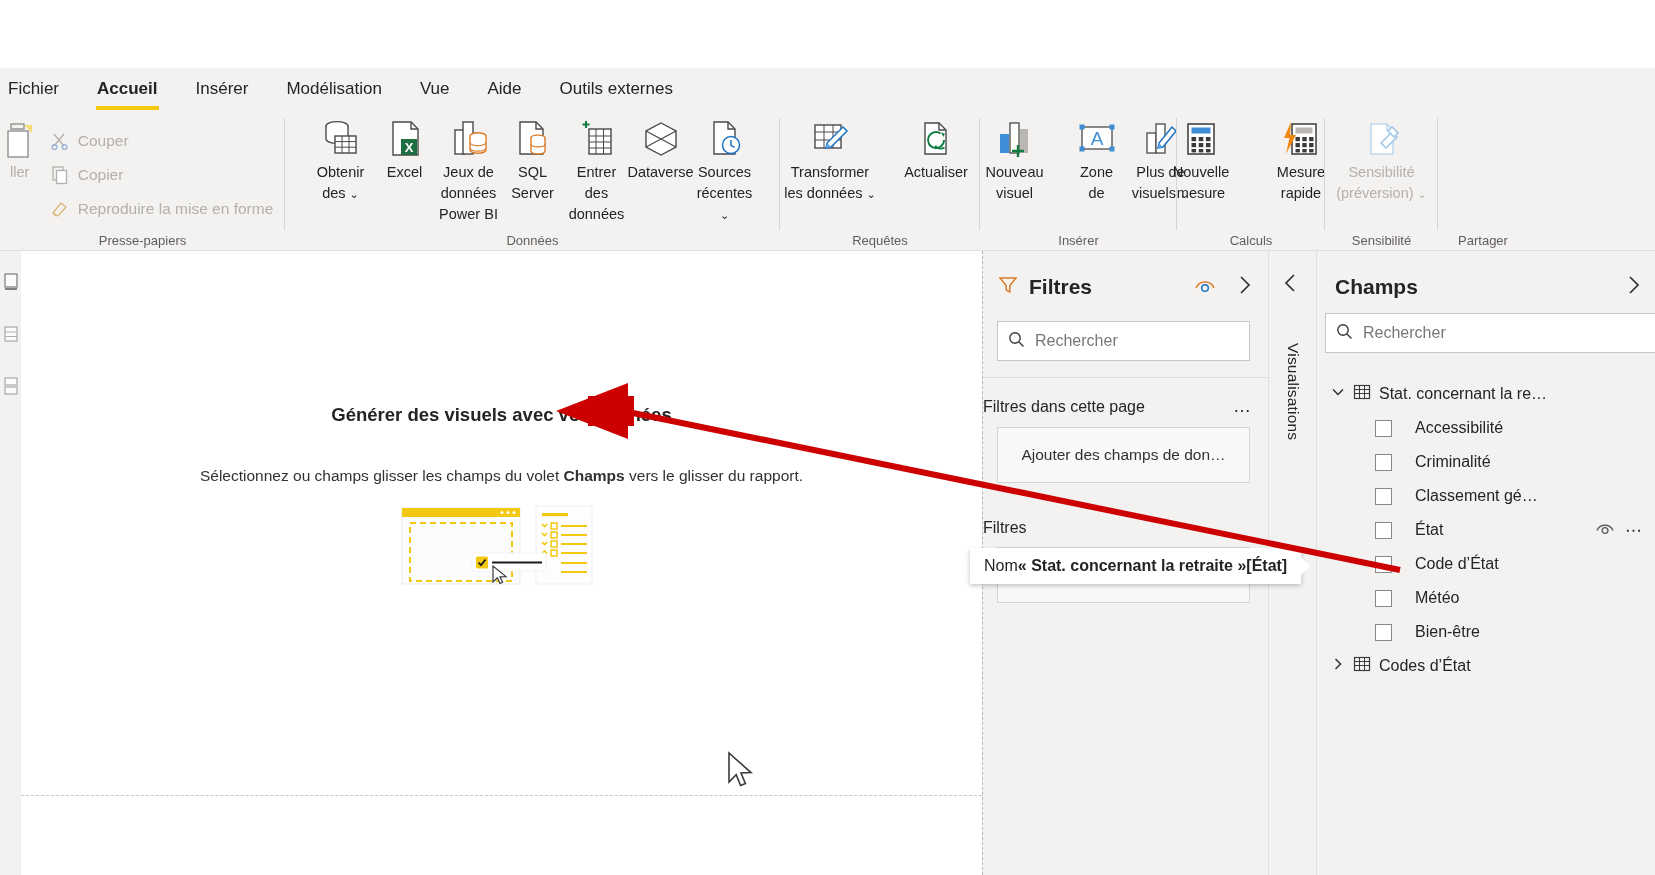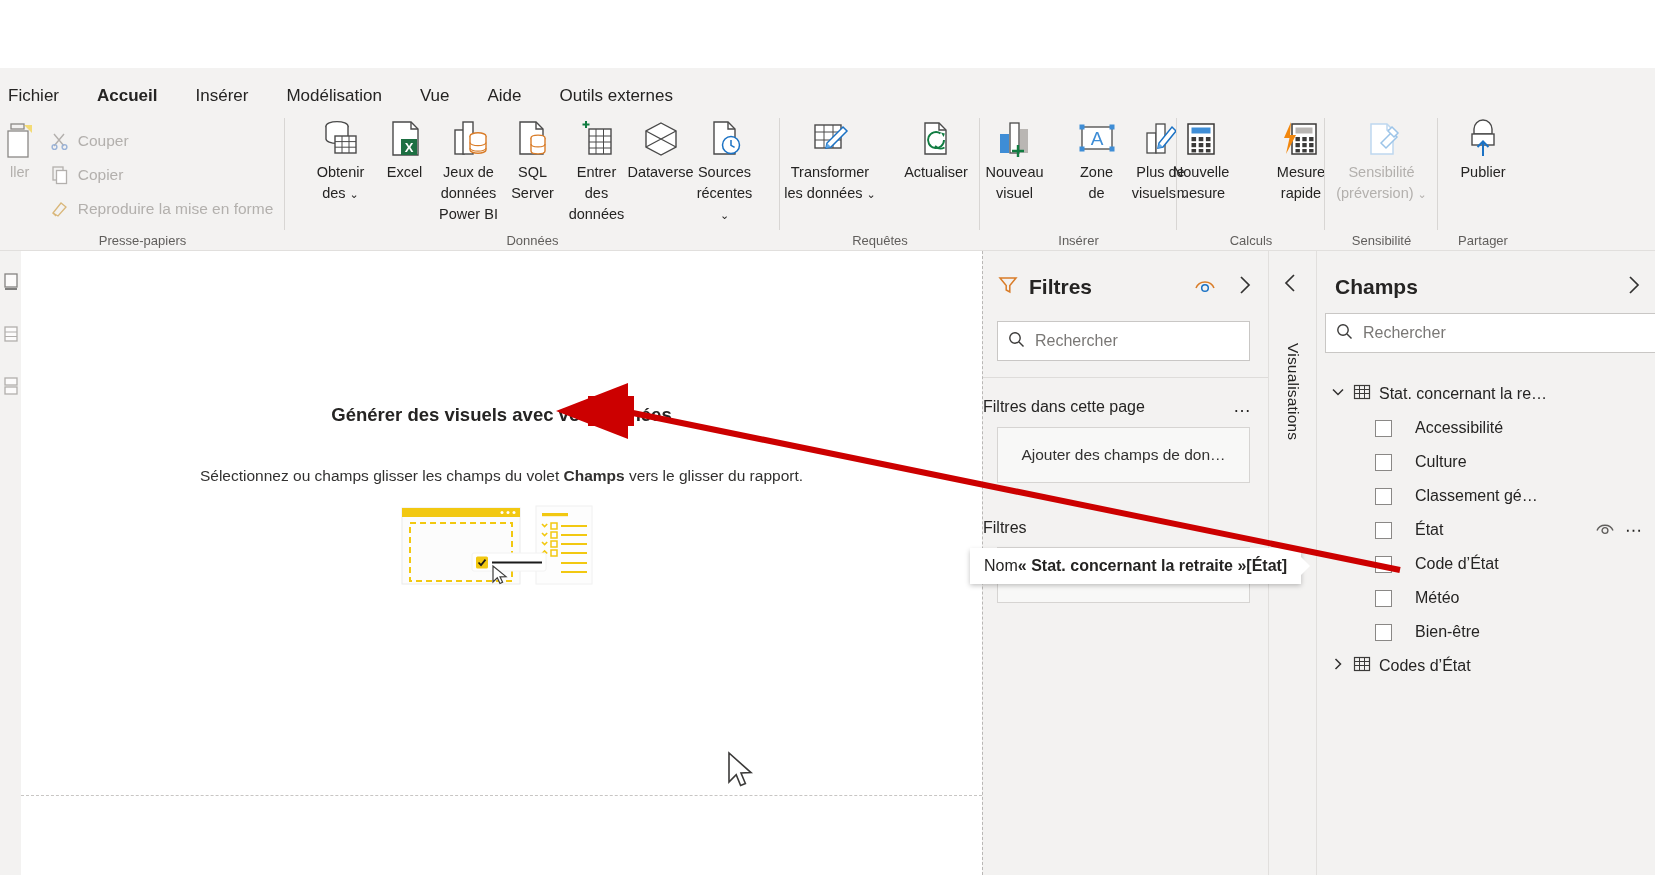--- a/index.html
+++ b/index.html
@@ -22,21 +22,21 @@
     position: absolute; left: 0; top: 0;
     width: 1655px; height: 68px;
     background: #ffffff;
   }
 
   
   .tabbar {
     position: absolute; left: 0; top: 68px;
     width: 1655px; height: 42px;
     background: #f3f2f1;
-    display: flex; align-items: flex-end;
+    display: flex; align-items: center;
     padding-left: 0px;
   }
   .tab {
     position: relative;
     font-size: 17px; color: #252423;
     padding: 4px 16px;
     margin-right: 6px;
     cursor: default; white-space: nowrap;
   }
   .tab.first { margin-left: -8px; }
@@ -547,32 +547,20 @@
             </svg>
           </div>
           <div class="lbl">Sensibilité<br>(préversion) <span class="chev">⌄</span></div>
         </div>
       </div>
       <div class="rgroup-label">Sensibilité</div>
       <div class="divider"></div>
     </div>
 
     <div class="rgroup" style="left:1438px; width:90px;">
-      <div class="rrow">
-        <div class="rbtn wide">
-          <div class="ico">
-            <svg width="46" height="46" viewBox="0 0 46 46">
-              <path d="M14 13 a9 9 0 0 1 18 0 v5 H14 Z" fill="#fff" stroke="#4a4a4a" stroke-width="1.4"></path>
-              <rect x="12" y="18" width="22" height="11" fill="#fff" stroke="#4a4a4a" stroke-width="1.4"></rect>
-              <path d="M23 40 v-14 M17.5 31 L23 25.5 L28.5 31" fill="none" stroke="#1B72C4" stroke-width="2"></path>
-            </svg>
-          </div>
-          <div class="lbl">Publier</div>
-        </div>
-      </div>
       <div class="rgroup-label">Partager</div>
     </div>
 
     <div class="ribbon-caret">⌃</div>
   </div>
 
   <div class="workarea">
 
     <div class="leftrail">
       <div class="rail-ico">
@@ -748,21 +736,21 @@
           </span>
           <span>Stat. concernant la re…</span>
         </div>
 
         <div class="fld-row">
           <span class="cbx"></span>
           <span>Accessibilité</span>
         </div>
         <div class="fld-row">
           <span class="cbx"></span>
-          <span>Culture</span>
+          <span>Criminalité</span>
         </div>
         <div class="fld-row">
           <span class="cbx"></span>
           <span>Classement gé…</span>
         </div>
         <div class="fld-row">
           <span class="cbx"></span>
           <span>État</span>
           <span class="trail">
             <span>

